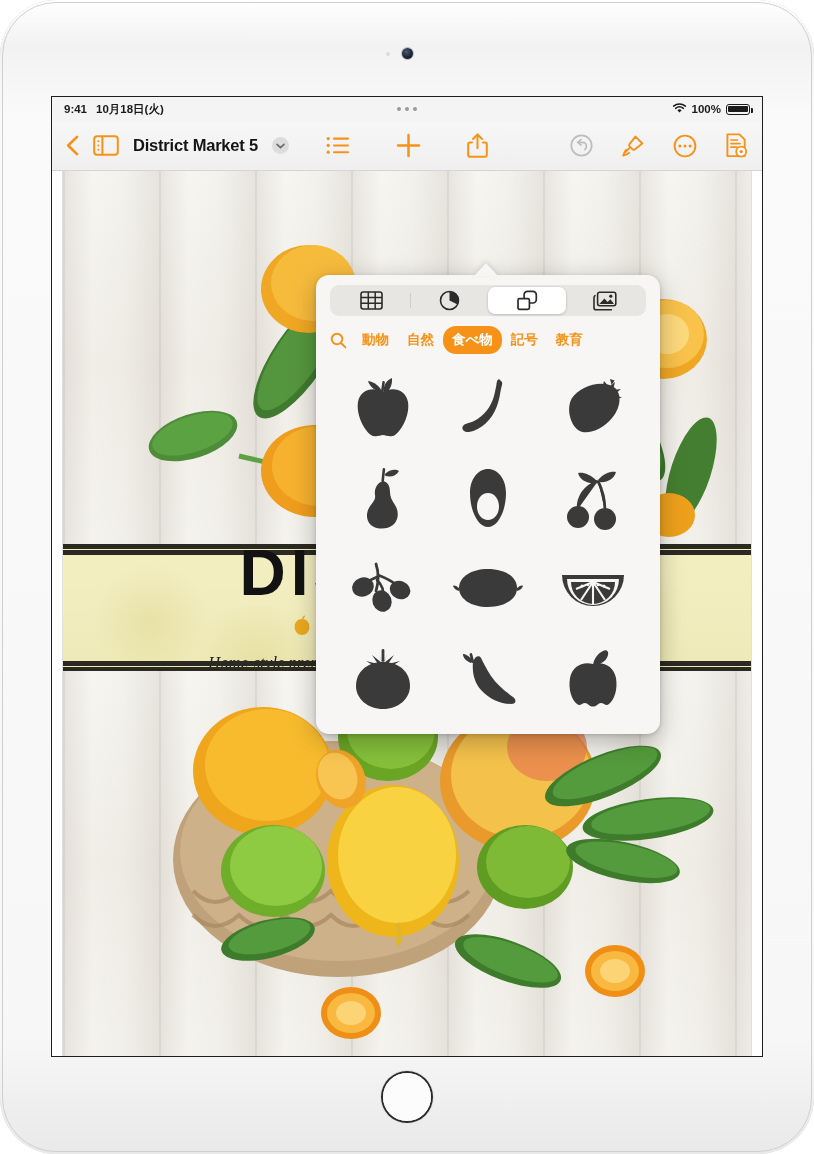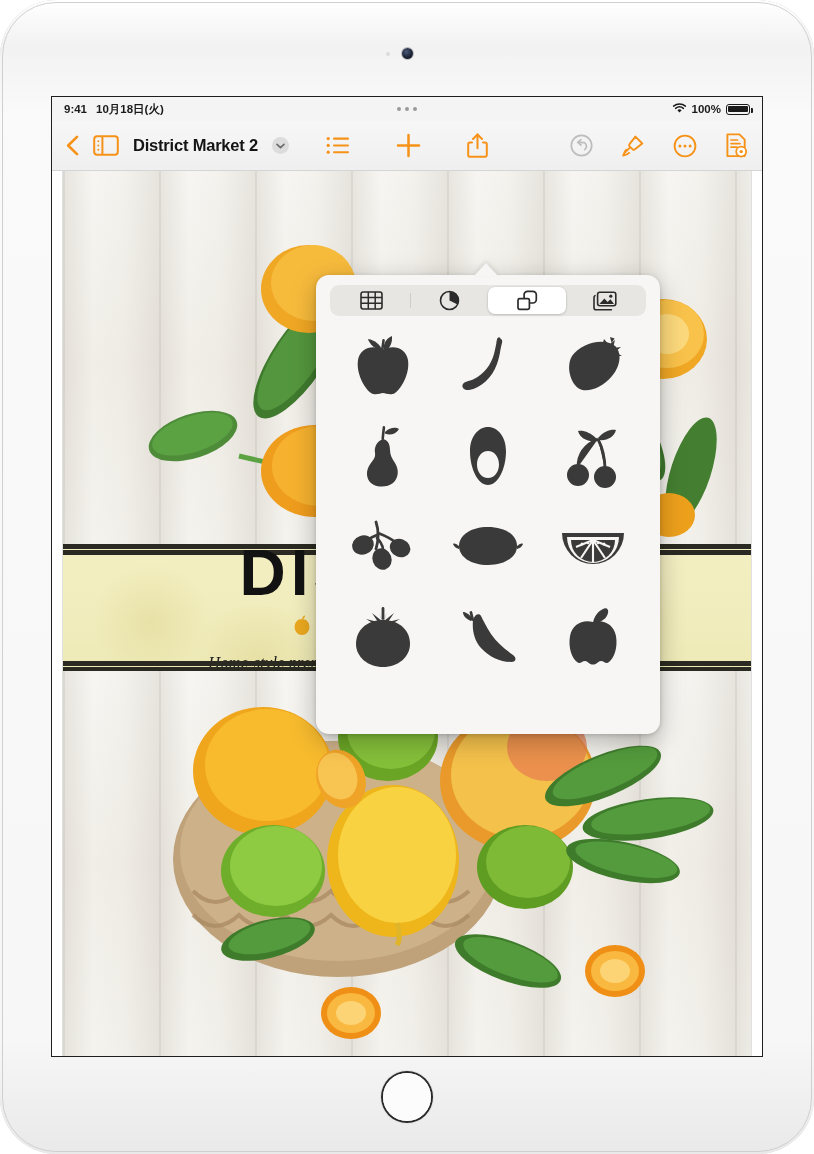--- a/index.html
+++ b/index.html
@@ -271,21 +271,21 @@
         </span>
         <span class="tb-icon">
           <svg width="26" height="21" viewBox="0 0 26 21">
             <rect x="1.2" y="1.2" width="23.6" height="18.6" rx="3" stroke="#f79219" stroke-width="2" fill="none"></rect>
             <line x1="9.4" y1="1.5" x2="9.4" y2="19.5" stroke="#f79219" stroke-width="2"></line>
             <circle cx="5.3" cy="6.2" r="1" fill="#f79219"></circle>
             <circle cx="5.3" cy="10.5" r="1" fill="#f79219"></circle>
             <circle cx="5.3" cy="14.8" r="1" fill="#f79219"></circle>
           </svg>
         </span>
-        <span id="doc-title">District Market 2</span>
+        <span id="doc-title">District Market 5</span>
         <span class="chev-circle">
           <svg width="9" height="6" viewBox="0 0 9 6">
             <path d="M1 1.3 L4.5 4.6 L8 1.3" stroke="#6d6d6d" stroke-width="1.7" fill="none" stroke-linecap="round" stroke-linejoin="round"></path>
           </svg>
         </span>
       </div>
 
       <div id="tb-center">
         <span class="tb-icon">
           <svg width="24" height="19" viewBox="0 0 24 19">
@@ -485,20 +485,33 @@
             <svg width="24" height="20" viewBox="0 0 24 20">
               <rect x="4.6" y="1.2" width="18.2" height="13.6" rx="2.2" stroke="#2b2b2b" stroke-width="1.6" fill="none"></rect>
               <path d="M6.4 13 L11.4 7.6 L14.6 11 L17.4 8.2 L21 13 Z" fill="#2b2b2b"></path>
               <circle cx="17.8" cy="5.2" r="1.6" fill="#2b2b2b"></circle>
               <path d="M2 4.6 a2.4 2.4 0 0 0 -1 2 v10.2 a2 2 0 0 0 2 2 h15.4" stroke="#2b2b2b" stroke-width="1.6" fill="none" stroke-linecap="round"></path>
             </svg>
           </div>
         </div>
       </div>
 
+      <div id="cat-row">
+        <span id="search-icon-wrap">
+          <svg width="17" height="17" viewBox="0 0 17 17">
+            <circle cx="7" cy="7" r="5.3" stroke="#f79219" stroke-width="1.9" fill="none"></circle>
+            <line x1="11" y1="11" x2="15.4" y2="15.4" stroke="#f79219" stroke-width="1.9" stroke-linecap="round"></line>
+          </svg>
+        </span>
+        <span class="cat">動物</span>
+        <span class="cat">自然</span>
+        <span class="cat active">食べ物</span>
+        <span class="cat">記号</span>
+        <span class="cat">教育</span>
+      </div>
 
       <div id="shape-grid">
 
         <div class="shape-cell">
           <svg width="74" height="74" viewBox="0 0 74 74">
             <path class="sh" d="M37 22 C27 16 14 20 12 32 C10 45 18 60 25 65 C30 68 34 65 37 65 C40 65 44 68 49 65 C56 60 64 45 62 32 C60 20 47 16 37 22 Z"></path>
             <path class="sh" d="M37.5 24 C37 17 39 11 46 8 C46.5 15 44 21 37.5 24 Z"></path>
             <path class="sh" d="M36.4 22 C34 17 29 12 22 11 C24 17 29 21 36.4 22.6 Z"></path>
             <rect class="sh" x="35.6" y="11" width="2.6" height="12" rx="1.3" transform="rotate(8 36.9 17)"></rect>
           </svg>

